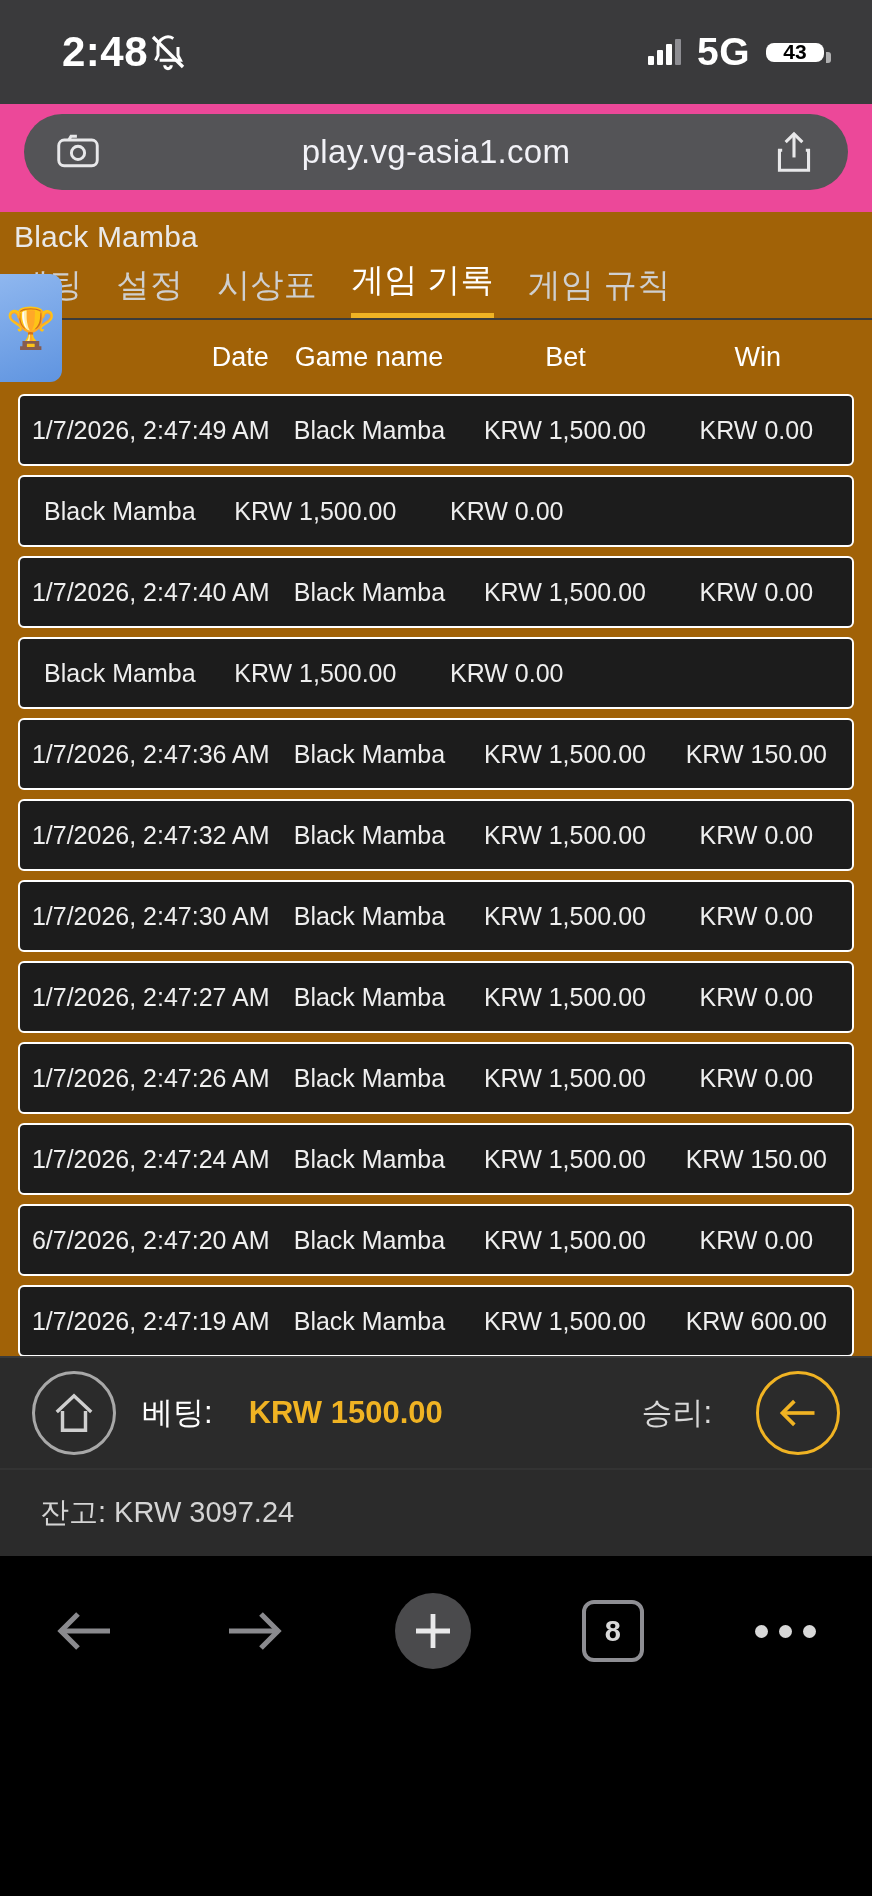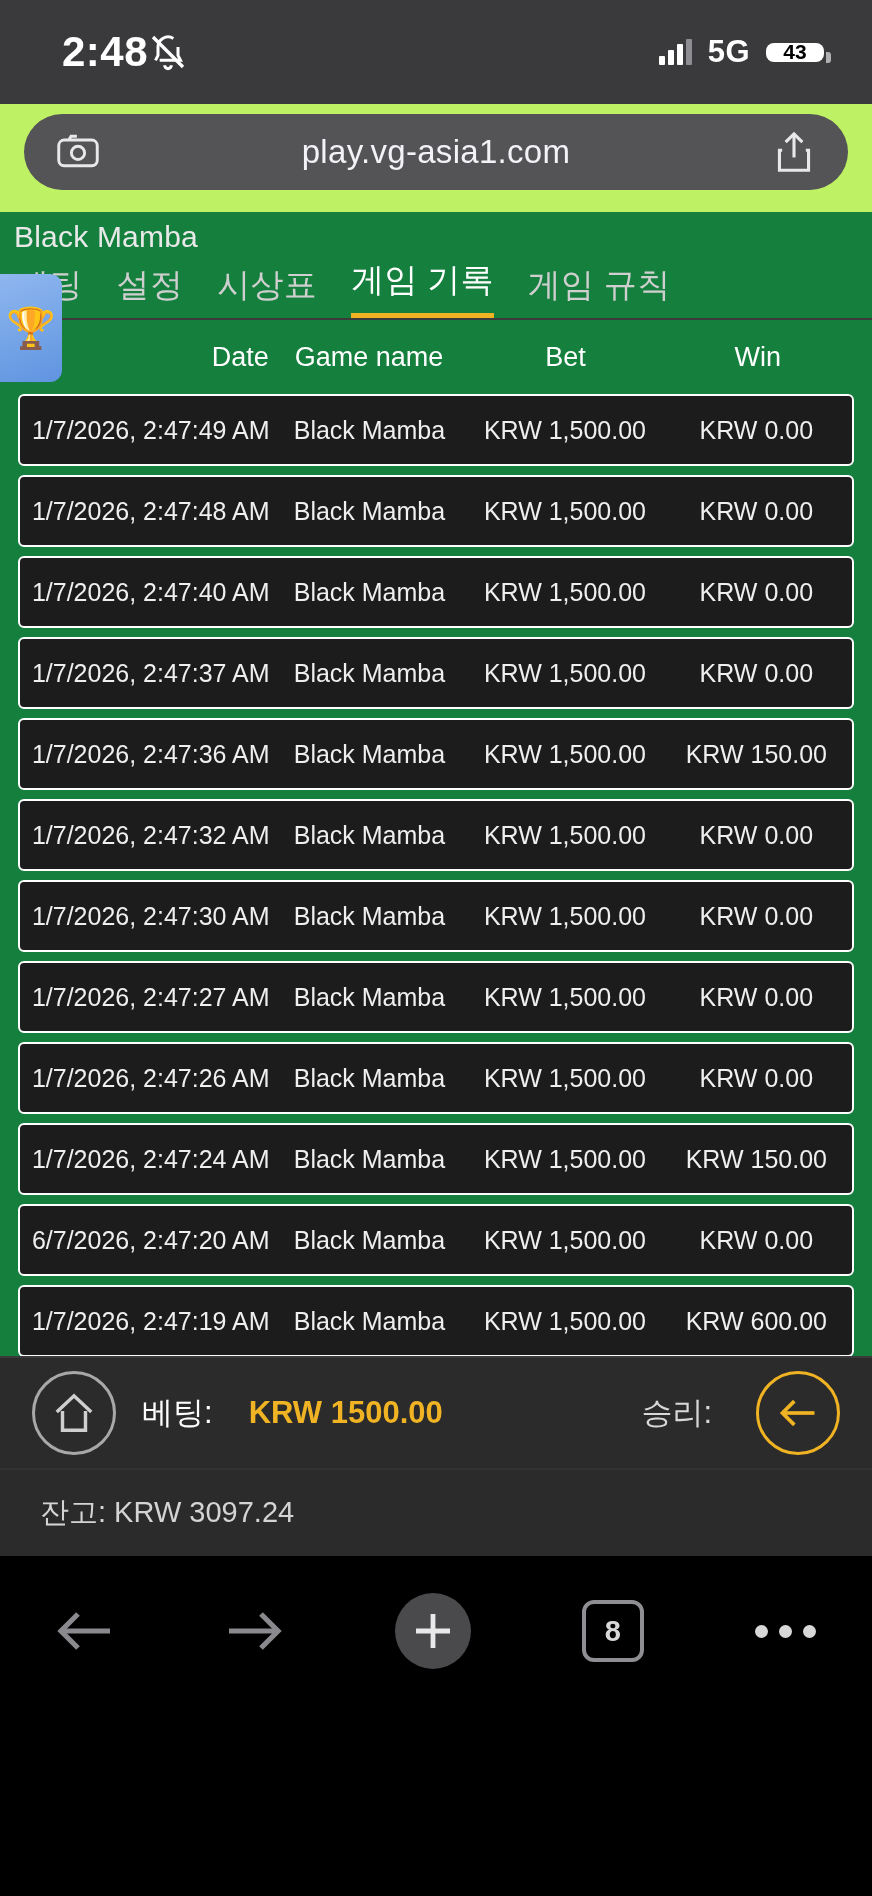--- a/index.html
+++ b/index.html
@@ -22,21 +22,21 @@
     padding: 0 48px 0 62px;
   }
   .sb-left { display: flex; align-items: center; }
   .sb-time {
     color: #fff;
     font-size: 42px;
     font-weight: bold;
     letter-spacing: 0.5px;
   }
   .sb-right { display: flex; align-items: center; gap: 16px; }
-  .sb-net { color: #fff; font-size: 31px; font-weight: 600; letter-spacing: 0.5px; }
+  .sb-net { color: #fff; font-size: 39px; font-weight: 600; letter-spacing: 0.5px; }
   .bars { display: flex; align-items: flex-end; gap: 3px; height: 26px; }
   .bars i { width: 6px; background: #fff; border-radius: 1px; display: block; }
   .bars i:nth-child(1) { height: 9px; }
   .bars i:nth-child(2) { height: 15px; }
   .bars i:nth-child(3) { height: 21px; }
   .bars i:nth-child(4) { height: 26px; background: #8d8d92; }
   .battery {
     width: 58px; height: 19px; border-radius: 8px;
     background: #fff; color: #000;
     font-size: 21px; font-weight: bold;
@@ -44,21 +44,21 @@
     position: relative;
   }
   .battery::after {
     content: ""; position: absolute; right: -7px; top: 9px;
     width: 5px; height: 11px; border-radius: 0 3px 3px 0;
     background: rgba(255,255,255,0.6);
   }
 
   
   .urlbar-wrap {
-    background: #bef264;
+    background: #ec4899;
     padding: 10px 24px 22px 24px;
   }
   .urlbar {
     height: 76px;
     background: #545457;
     border-radius: 38px;
     display: flex;
     align-items: center;
     padding: 0 28px;
     position: relative;
@@ -68,21 +68,21 @@
     text-align: center;
     color: #f2f2f7;
     font-size: 33px;
     letter-spacing: 0.3px;
   }
   .icon-btn { width: 52px; height: 52px; display: flex; align-items: center; justify-content: center; }
   svg { display: block; }
 
   
   .game {
-    background: #15803d;
+    background: #a16207;
     height: 1144px;
     position: relative;
     overflow: hidden;
   }
   .game-title {
     color: #e9e9e9;
     font-size: 30px;
     padding: 8px 14px 2px 14px;
     letter-spacing: 0.2px;
   }
@@ -271,33 +271,31 @@
     </div>
 
     <div id="rows">
         <div class="row">
           <div class="c-date">1/7/2026, 2:47:49 AM</div>
           <div class="c-game">Black Mamba</div>
           <div class="c-bet">KRW 1,500.00</div>
           <div class="c-win">KRW 0.00</div>
         </div>
         <div class="row">
-          <div class="c-date">1/7/2026, 2:47:48 AM</div>
           <div class="c-game">Black Mamba</div>
           <div class="c-bet">KRW 1,500.00</div>
           <div class="c-win">KRW 0.00</div>
         </div>
         <div class="row">
           <div class="c-date">1/7/2026, 2:47:40 AM</div>
           <div class="c-game">Black Mamba</div>
           <div class="c-bet">KRW 1,500.00</div>
           <div class="c-win">KRW 0.00</div>
         </div>
         <div class="row">
-          <div class="c-date">1/7/2026, 2:47:37 AM</div>
           <div class="c-game">Black Mamba</div>
           <div class="c-bet">KRW 1,500.00</div>
           <div class="c-win">KRW 0.00</div>
         </div>
         <div class="row">
           <div class="c-date">1/7/2026, 2:47:36 AM</div>
           <div class="c-game">Black Mamba</div>
           <div class="c-bet">KRW 1,500.00</div>
           <div class="c-win">KRW 150.00</div>
         </div>

